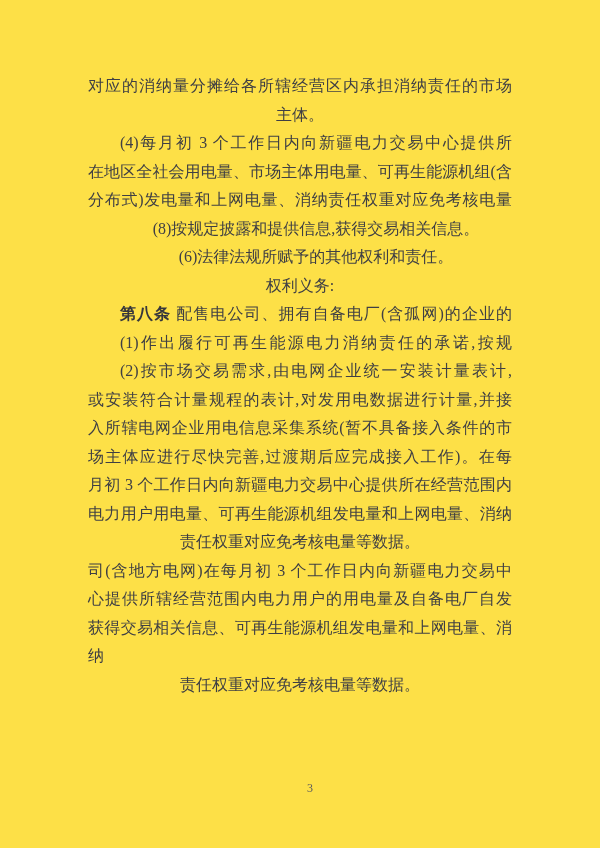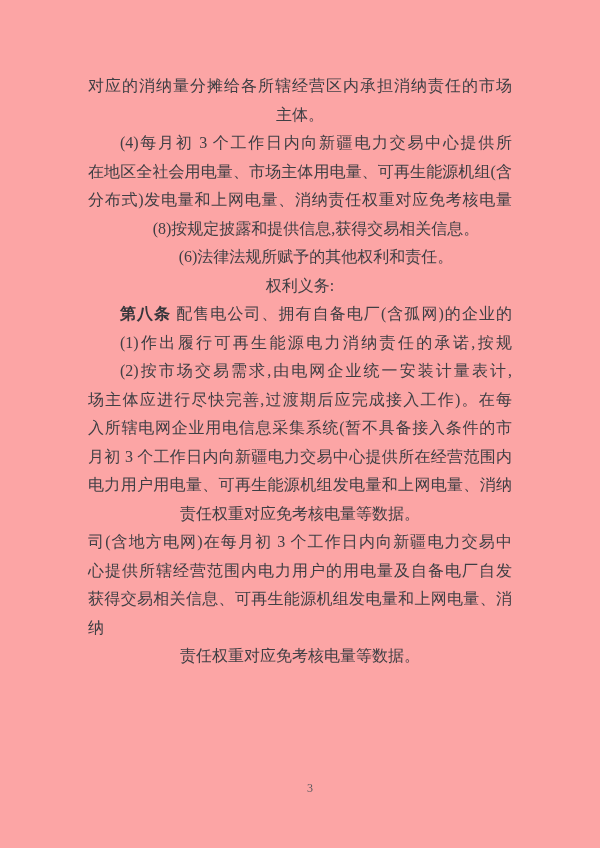--- a/index.html
+++ b/index.html
@@ -4,21 +4,21 @@
 <style>
   html, body {
     margin: 0;
     padding: 0;
     background: #ffffff;
   }
   .page {
     position: relative;
     width: 600px;
     height: 848px;
-    background: #fca5a5;
+    background: #fde047;
     overflow: hidden;
     font-family: "Liberation Serif", "DejaVu Serif", serif;
   }
   .doc {
     position: absolute;
     left: 88px;
     top: 72px;
     width: 424px;
   }
   .line {
@@ -61,22 +61,23 @@
       <div class="line">主体。</div>
       <div class="line indent justify">(4)每月初 3 个工作日内向新疆电力交易中心提供所</div>
       <div class="line justify">在地区全社会用电量、市场主体用电量、可再生能源机组(含</div>
       <div class="line justify">分布式)发电量和上网电量、消纳责任权重对应免考核电量</div>
       <div class="line indent">(8)按规定披露和提供信息,获得交易相关信息。</div>
       <div class="line indent">(6)法律法规所赋予的其他权利和责任。</div>
       <div class="line">权利义务:</div>
       <div class="line indent justify"><b>第八条</b> 配售电公司、拥有自备电厂(含孤网)的企业的</div>
       <div class="line indent justify">(1)作出履行可再生能源电力消纳责任的承诺,按规</div>
       <div class="line indent justify">(2)按市场交易需求,由电网企业统一安装计量表计,</div>
+      <div class="line justify">或安装符合计量规程的表计,对发用电数据进行计量,并接</div>
+      <div class="line justify">入所辖电网企业用电信息采集系统(暂不具备接入条件的市</div>
       <div class="line justify">场主体应进行尽快完善,过渡期后应完成接入工作)。在每</div>
-      <div class="line justify">入所辖电网企业用电信息采集系统(暂不具备接入条件的市</div>
       <div class="line justify">月初 3 个工作日内向新疆电力交易中心提供所在经营范围内</div>
       <div class="line justify">电力用户用电量、可再生能源机组发电量和上网电量、消纳</div>
       <div class="line">责任权重对应免考核电量等数据。</div>
       <div class="line justify">司(含地方电网)在每月初 3 个工作日内向新疆电力交易中</div>
       <div class="line justify">心提供所辖经营范围内电力用户的用电量及自备电厂自发</div>
       <div class="line justify">获得交易相关信息、可再生能源机组发电量和上网电量、消纳</div>
       <div class="line">责任权重对应免考核电量等数据。</div>
     </div>
   <div class="page-number">3</div>
 </div>

